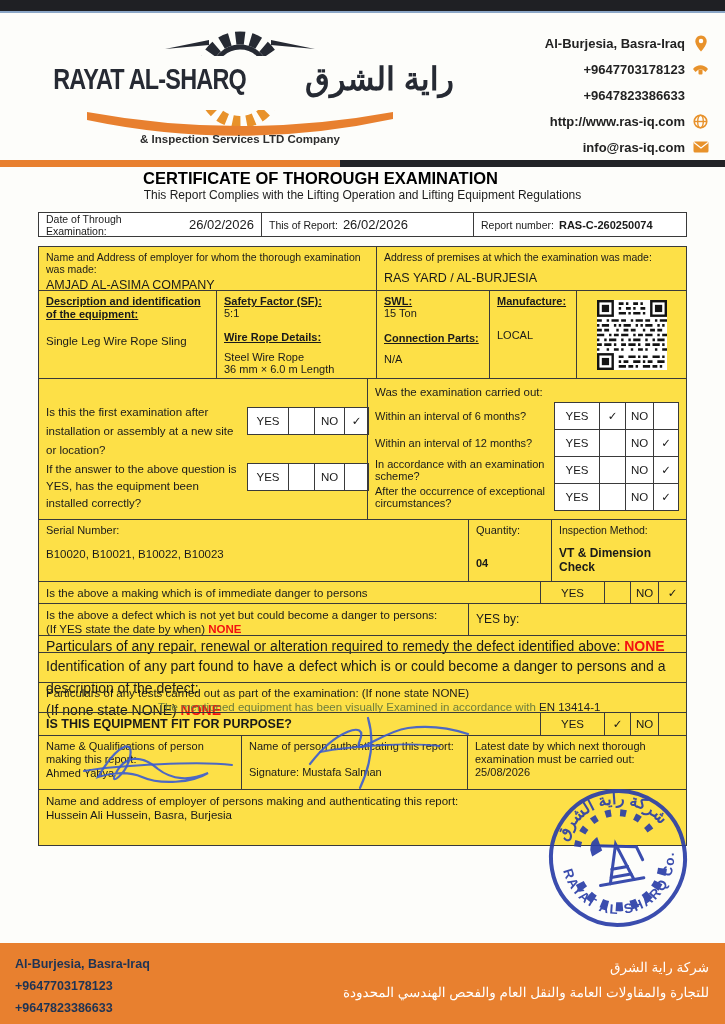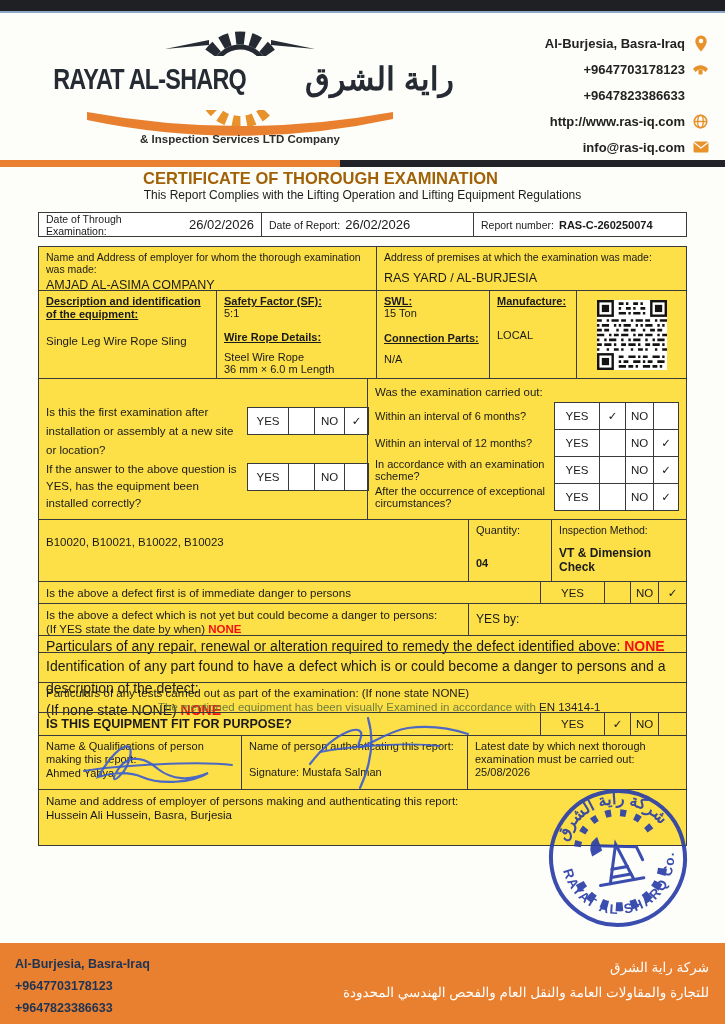--- a/index.html
+++ b/index.html
@@ -18,21 +18,21 @@
   .tagline{position:absolute;top:110px;left:0;width:100%;text-align:center;font-weight:bold;font-size:11.5px;color:#2e2e2e;line-height:14px}
 
   .contact{position:absolute;top:30px;right:16px;width:230px}
   .contact .line{display:flex;align-items:center;justify-content:flex-end;gap:7px;height:26px;font-size:13px;font-weight:600;color:#222}
   .contact .ic{width:17px;height:17px;flex:0 0 17px;display:flex;align-items:center;justify-content:center}
 
   .divider{position:absolute;top:160px;left:0;width:725px;height:7px;display:flex}
   .divider .o{width:340px;background:#E8802F}
   .divider .d{flex:1;background:#222326}
 
-  .doc-title{position:absolute;top:169px;left:0;width:641px;text-align:center;font-size:16.5px;font-weight:bold;color:#a16207}
+  .doc-title{position:absolute;top:169px;left:0;width:641px;text-align:center;font-size:16.5px;font-weight:bold;color:#000000}
   .doc-sub{position:absolute;top:188px;left:0;width:725px;text-align:center;font-size:12px;color:#1c1c1c}
 
   
   .dates{position:absolute;top:212px;left:38px;width:649px;height:25px;display:flex;border:1px solid #3a3a3a;font-size:10.5px;background:#fff}
   .dates .dc{display:flex;align-items:center;gap:5px;padding:0 7px;border-left:1px solid #3a3a3a}
   .dates .dc:first-child{border-left:none}
   .dates .dval{font-size:13px}
   .dates .dnum{font-size:11px;font-weight:bold}
 
   .form{position:absolute;top:247px;left:38px;width:649px;font-size:11px;background:#fde047}
@@ -152,21 +152,21 @@
 
 <div class="doc-title">CERTIFICATE OF THOROUGH EXAMINATION</div>
 <div class="doc-sub">This Report Complies with the Lifting Operation and Lifting Equipment Regulations</div>
 
 <div class="dates">
   <div class="dc" style="width:222px">
     <span>Date of Through Examination:</span>
     <span class="dval">26/02/2026</span>
   </div>
   <div class="dc" style="width:212px">
-    <span>Date of Report:</span>
+    <span>This of Report:</span>
     <span class="dval">26/02/2026</span>
   </div>
   <div class="dc" style="flex:1">
     <span>Report number:</span>
     <span class="dnum">RAS-C-260250074</span>
   </div>
 </div>
 
 <div class="form">
 
@@ -297,34 +297,35 @@
           <div style="width:26px"></div>
           <div style="width:28px">NO</div>
           <div style="flex:1">✓</div>
         </div>
       </div>
     </div>
   </div>
 
   <div class="row" style="height:63px">
     <div class="cell" style="width:429px">
+      <div>Serial Number:</div>
       <div style="margin-top:12px;font-size:11.5px">B10020, B10021, B10022, B10023</div>
     </div>
     <div class="cell" style="width:83px">
       <div>Quantity:</div>
       <div style="margin-top:21px;font-weight:bold">04</div>
     </div>
     <div class="cell" style="flex:1">
       <div style="font-size:10.5px">Inspection Method:</div>
       <div style="margin-top:10px;font-weight:bold;font-size:12px">VT &amp; Dimension Check</div>
     </div>
   </div>
 
   <div class="row ynr" style="height:23px">
-    <div class="t" style="font-size:11.5px">Is the above a defect first is of immediate danger to persons</div>
+    <div class="t" style="font-size:11.5px">Is the above a making which is of immediate danger to persons</div>
     <div class="c" style="width:64px">YES</div>
     <div class="c" style="width:26px"></div>
     <div class="c" style="width:28px">NO</div>
     <div class="c" style="width:28px">✓</div>
   </div>
 
   <div class="row" style="height:33px">
     <div class="cell" style="width:429px;font-size:11.5px;line-height:14px">
       <span>Is the above a defect which is not yet but could become a danger to persons:</span><br>
       <span>(If YES state the date by when)</span>

